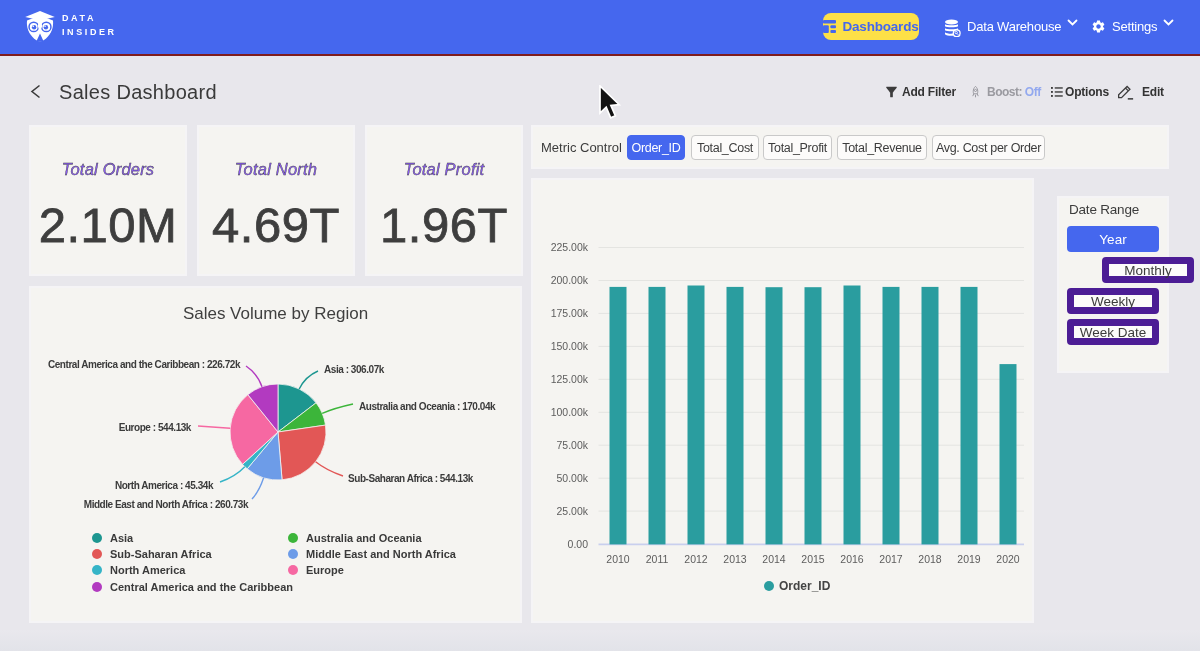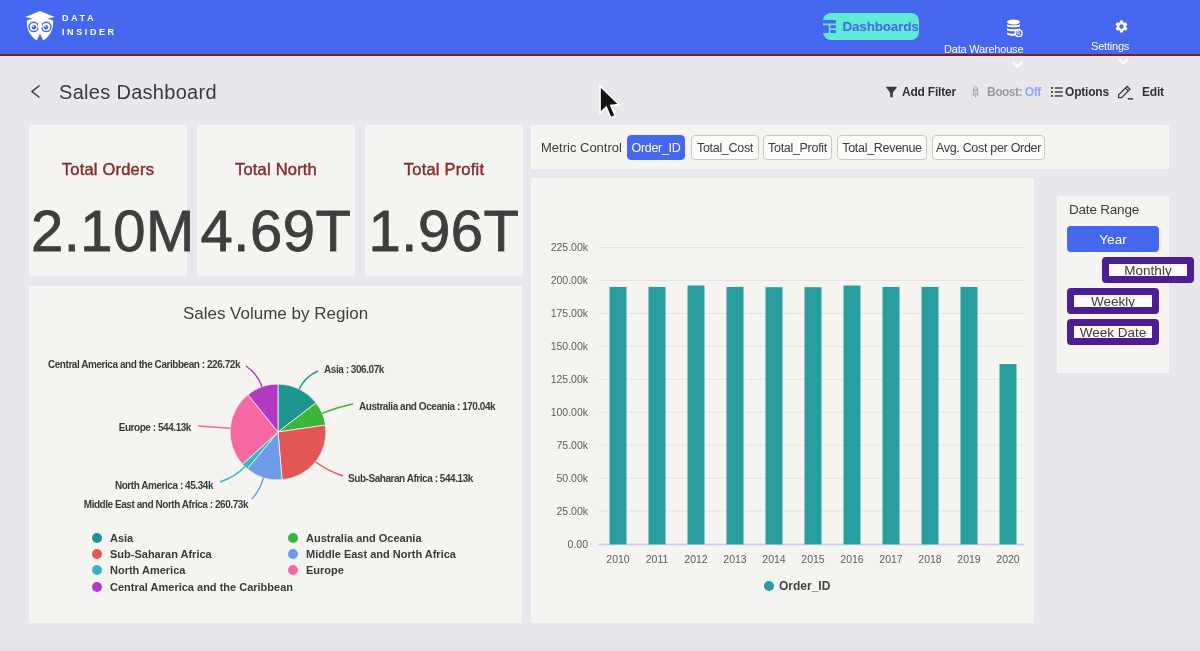--- a/index.html
+++ b/index.html
@@ -5,30 +5,30 @@
 * { margin:0; padding:0; box-sizing:border-box; }
 html,body { width:1200px; height:651px; overflow:hidden; }
 body { font-family:"Liberation Sans", sans-serif; background:#e8e7ec; position:relative; }
 .abs { position:absolute; }
 .card { position:absolute; background:#f5f4f1; box-shadow:0 0 0 2px rgba(255,255,255,.55); }
 
 #nav { position:absolute; left:0; top:0; width:1200px; height:56px;
   background:#4567ee; border-bottom:2px solid #7f1d1d; }
 #logo { position:absolute; left:25px; top:11px; }
 .logotxt { position:absolute; color:#fff; font-weight:bold; font-size:9px; letter-spacing:2.6px; }
-#navpill { position:absolute; left:823px; top:13px; width:96px; height:27px; background:#5eead4;
+#navpill { position:absolute; left:823px; top:13px; width:96px; height:27px; background:#fde047;
   border-radius:8px; color:#4567ee; font-size:13.5px; font-weight:bold; display:flex; align-items:center; justify-content:center; gap:6px; white-space:nowrap; letter-spacing:-0.2px;}
-.navitem { position:absolute; color:#fff; font-size:11px; display:flex; align-items:flex-end; gap:6px; top:19px; white-space:nowrap; letter-spacing:-0.2px;flex-direction:column;}
+.navitem { position:absolute; color:#fff; font-size:13px; display:flex; align-items:flex-start; gap:6px; top:19px; white-space:nowrap; letter-spacing:-0.2px;}
 #hdrtitle { position:absolute; left:59px; top:81px; font-size:20px; color:#3a3a3a; letter-spacing:0.3px; }
 .hact { position:absolute; top:85px; font-size:12px; font-weight:bold; color:#333; white-space:nowrap; letter-spacing:-0.2px;}
 .hico { position:absolute; }
 
 .kpi { height:147px; top:127px; width:154px; text-align:center; }
-.kpi .t { margin-top:33px; font-size:16.5px; font-weight:normal; -webkit-text-stroke:0.4px #3e3e3e; color:#b91c1c; letter-spacing:.2px;}
-.kpi .v { margin-top:18px; font-size:58px; font-weight:normal; -webkit-text-stroke:0.8px #3e3e3e; color:#3e3e3e; letter-spacing:0.5px;}
+.kpi .t { margin-top:33px; font-size:16.5px; font-weight:normal; -webkit-text-stroke:0.4px #3e3e3e; color:#8b5cf6; letter-spacing:.2px;font-style:italic;}
+.kpi .v { margin-top:18px; font-size:49px; font-weight:normal; -webkit-text-stroke:0.8px #3e3e3e; color:#3e3e3e; letter-spacing:0.5px;}
 
 #mbar { left:533px; top:127px; width:634px; height:40px; }
 #mbar .lbl { position:absolute; left:8px; top:13px; font-size:13px; color:#3c3c3c; white-space:nowrap; }
 .chip { position:absolute; top:8px; height:25px; border:1px solid #c9c9c9; border-radius:4px; background:#fcfbfa; color:#3c3c3c;
   font-size:12.5px; display:flex; align-items:center; justify-content:center; white-space:nowrap; letter-spacing:-0.3px;}
 .chip.on { background:#4567ee; border-color:#4567ee; color:#fff; }
 
 #barcard { left:533px; top:180px; width:499px; height:441px; }
 #piecard { left:31px; top:288px; width:489px; height:333px; }
 .ctitle { position:absolute; width:100%; text-align:center; font-size:16px; color:#3f3f3f; }

